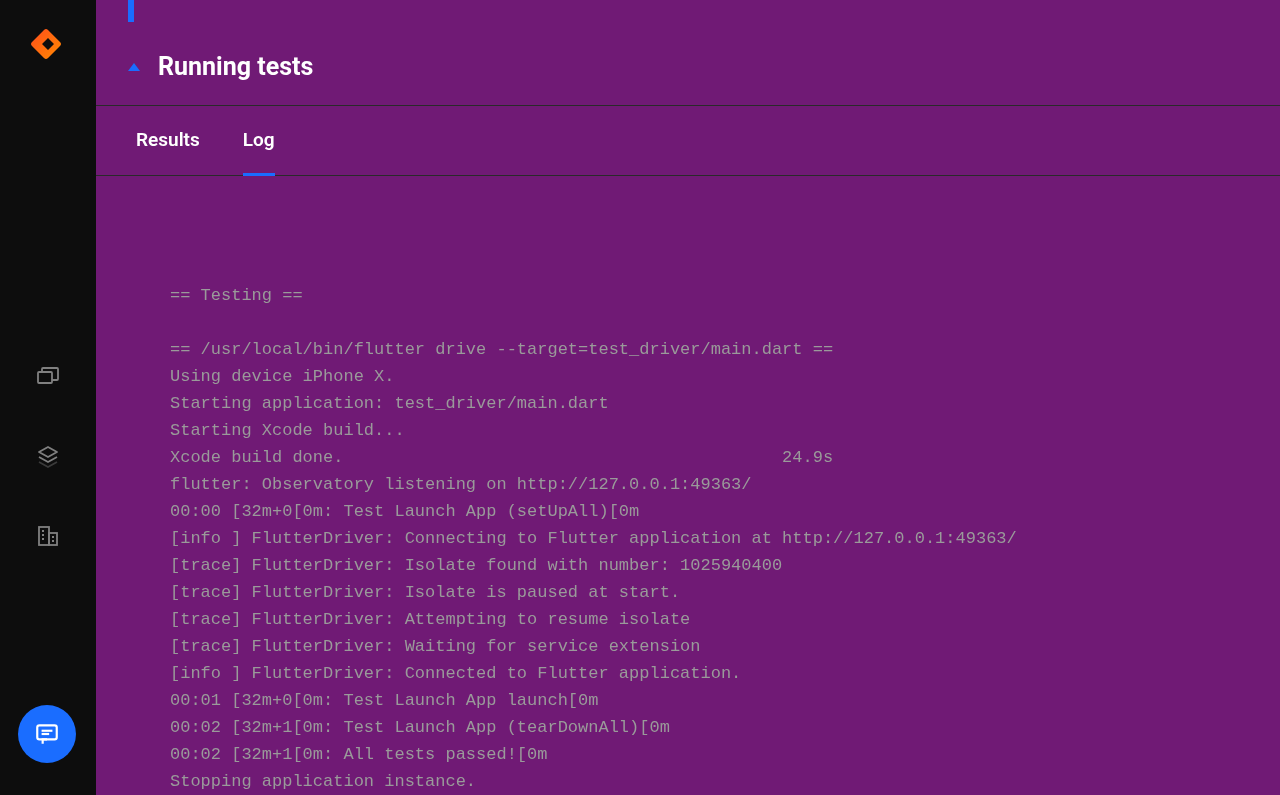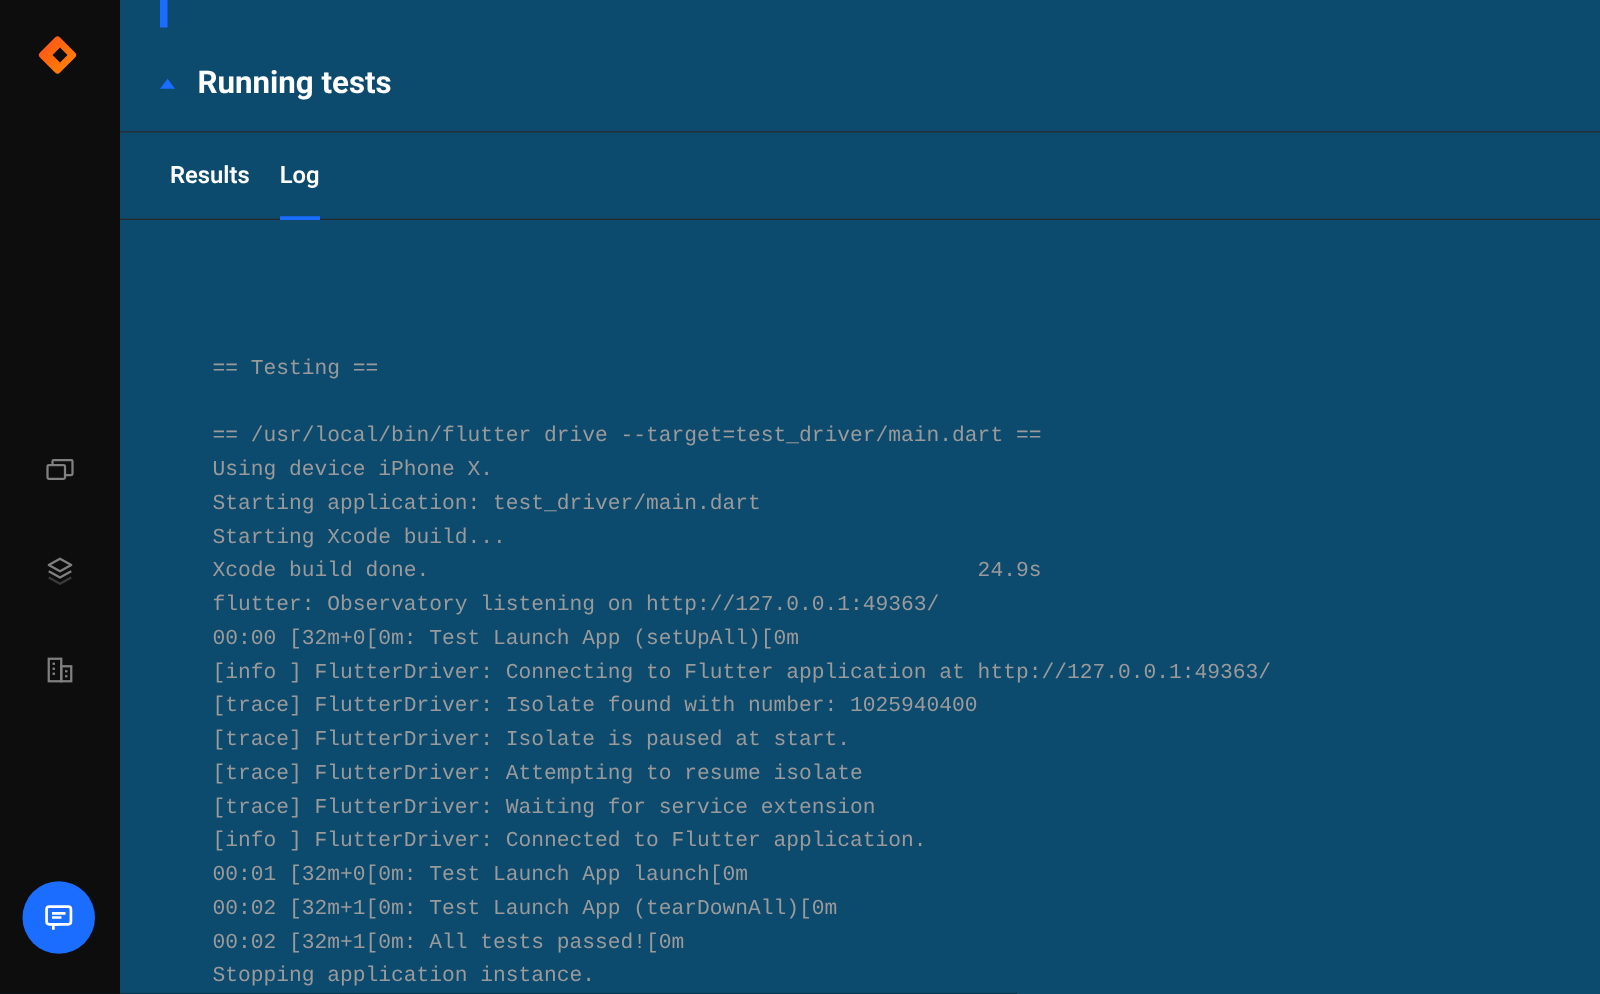--- a/index.html
+++ b/index.html
@@ -55,21 +55,21 @@
       align-items: center;
       justify-content: center;
       cursor: pointer;
     }
     .chat-button svg {
       width: 26px;
       height: 26px;
     }
     .main-content {
       flex: 1;
-      background-color: #0c4a6e;
+      background-color: #701a75;
       height: 100%;
       overflow: hidden;
       position: relative;
     }
     .top-accent {
       position: absolute;
       top: 0;
       left: 32px;
       width: 6px;
       height: 22px;
@@ -92,21 +92,21 @@
       border-bottom: 8px solid #1a6dff;
       cursor: pointer;
     }
     .section-title {
       font-size: 25px;
       font-weight: 700;
       color: #ffffff;
     }
     .tabs {
       display: flex;
-      gap: 24px;
+      gap: 43px;
       padding: 22px 0 0 40px;
       border-bottom: 1px solid #2a2a2a;
     }
     .tab {
       font-size: 19px;
       font-weight: 600;
       color: #ffffff;
       padding-bottom: 24px;
       cursor: pointer;
       position: relative;

